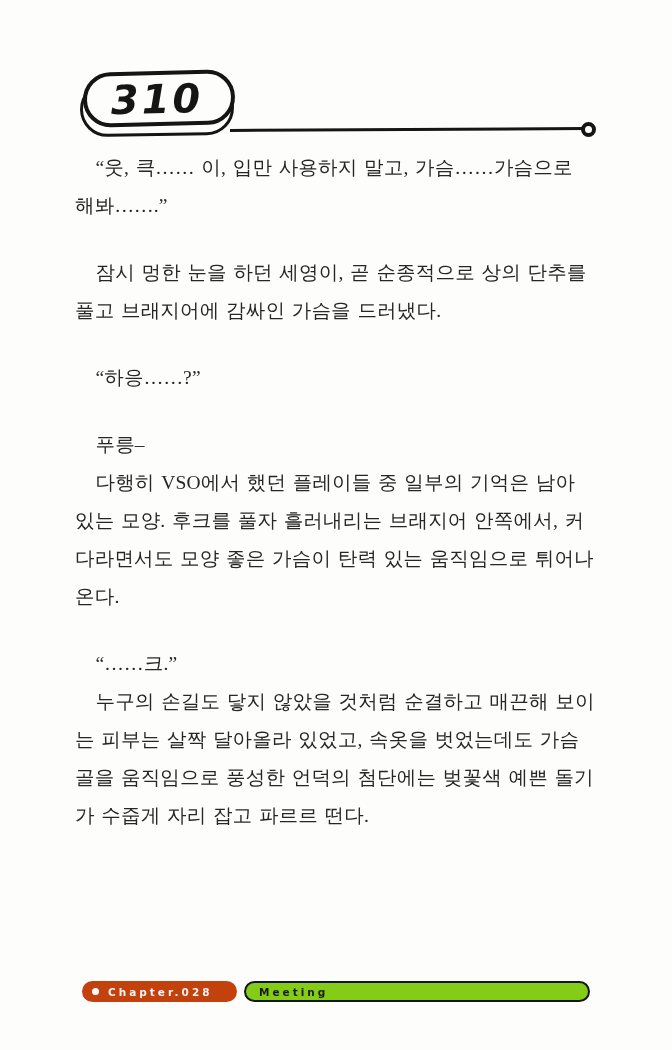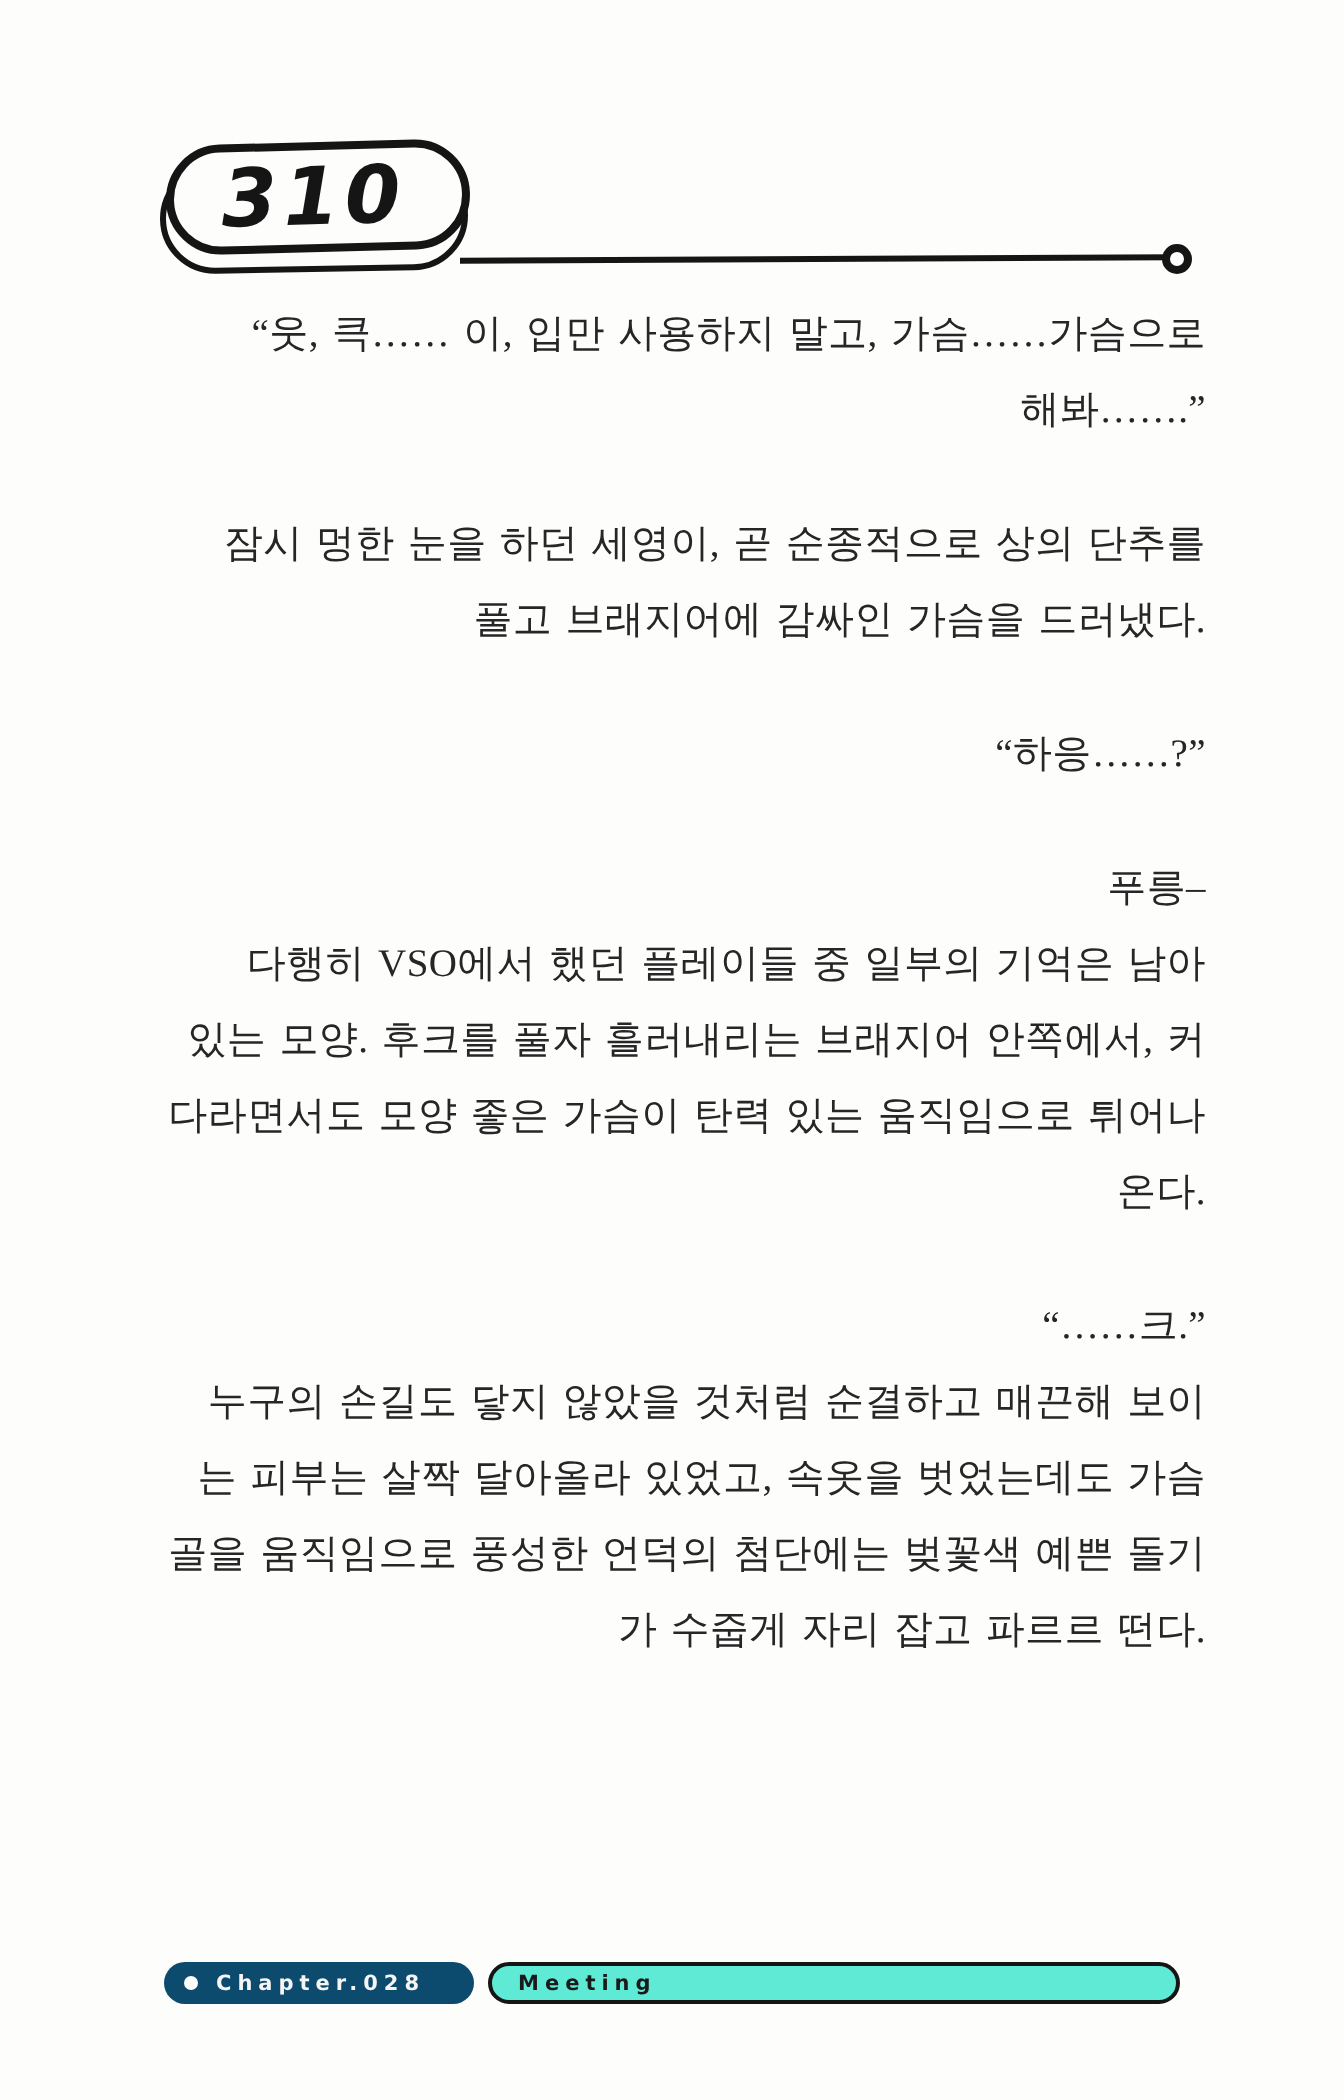--- a/index.html
+++ b/index.html
@@ -67,21 +67,20 @@
   
   .body-text {
     position: absolute;
     left: 75px; top: 149px;
     width: 528px;
     font-size: 19.5px;
     line-height: 38px;
     letter-spacing: 0.2px;
     word-spacing: 1.5px;
     color: #262626;
-    text-align: right;
   }
   .para {
     white-space: pre-line;
     text-indent: 1.05em;
   }
   .gap { margin-top: 29px; }
 
   
   .footer {
     position: absolute;
@@ -90,38 +89,38 @@
     display: flex;
     gap: 7px;
     font-family: "DejaVu Sans", "Liberation Sans", sans-serif;
     font-size: 10.5px;
     font-weight: bold;
     letter-spacing: 3px;
   }
   .chapter-pill {
     width: 155px;
     height: 21px;
-    background: #0c4a6e;
+    background: #c2410c;
     color: #f5f5f5;
     border-radius: 11px;
     display: flex; align-items: center;
     padding: 0 10px;
     flex: none;
   }
   .dot {
     width: 7px; height: 7px;
     border-radius: 50%;
     background: #ffffff;
     margin-right: 9px;
     flex: none;
   }
   .section-pill {
     flex: 1;
     height: 21px;
-    background: #5eead4;
+    background: #84cc16;
     border: 2.5px solid #151515;
     border-radius: 11px;
     display: flex; align-items: center;
     padding: 0 13px;
     color: #1a1a1a;
   }
 </style>
 </head>
 <body>
 

